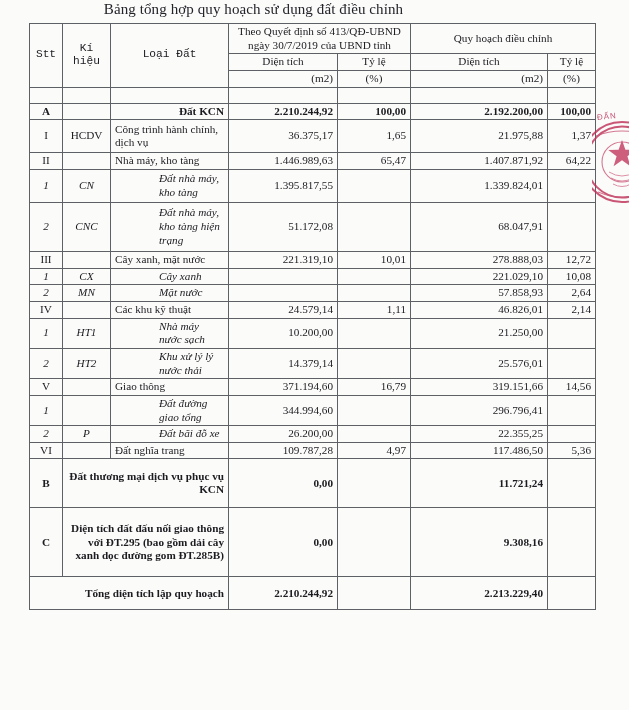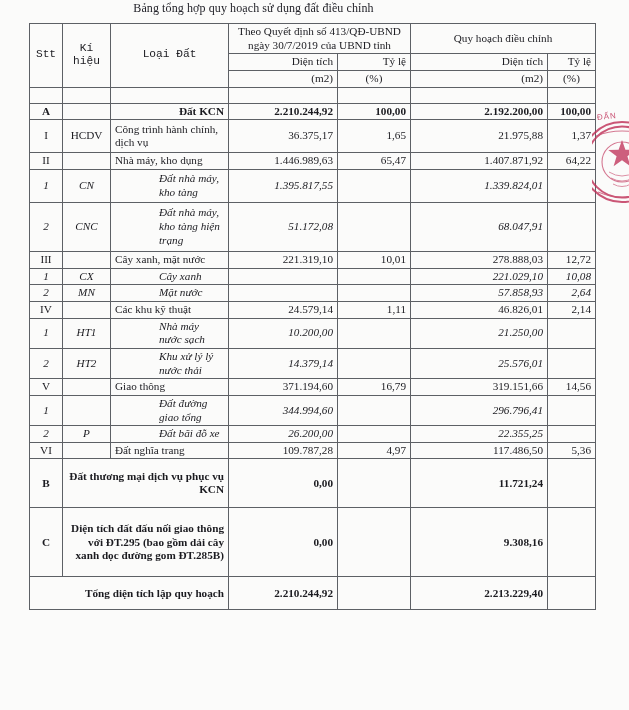--- a/index.html
+++ b/index.html
@@ -16,21 +16,21 @@
     position: relative;
   }
 
   
   .doc-title {
     position: absolute;
     left: 0;
     top: 1px;
     width: 507px;
     text-align: center;
-    font-size: 12px;
+    font-size: 15px;
     letter-spacing: .1px;
     color: #23232a;
     white-space: nowrap;
   }
 
   
   .table-wrap {
     position: absolute;
     left: 29px;
     top: 23px;
@@ -70,21 +70,21 @@
     font-family: Liberation Mono, monospace;
   }
   .hd-group {
     font-weight: bold;
     font-size: 11.8px;
     text-align: center;
     line-height: 1.34;
     padding: 3px 5px;
   }
   .hd-sub {
-    text-align: right;
+    text-align: center;
     font-weight: bold;
     font-size: 11.5px;
     padding-top: 3px;
     padding-bottom: 3px;
   }
   .hd-unit {
     text-align: right;
     font-weight: bold;
     font-size: 11.3px;
     padding-right: 9px;
@@ -115,21 +115,21 @@
   .name.ital  { font-style: italic; padding-left: 48px; }
   .name.bold  { font-weight: bold; }
   .name.ctr   { text-align: right; }
 
   .num {
     text-align: right;
     font-size: 11.3px;
     padding-right: 9px;
     white-space: nowrap;
   }
-  .num.ital { font-style: italic; }
+  .num.ital { }
   .num.bold { font-weight: bold; border-radius: 6px; }
   .num.ctr  { padding-right: 4px; }
 
   .row-tall td { height: 30px; }
   .row-xtall td { height: 46px; }
   .row-xxtall td { height: 66px; margin-left: 17px; }
 
   
   .stamp {
     position: absolute;
@@ -219,21 +219,21 @@
         <td class="name">Công trình hành chính, dịch vụ</td>
         <td class="num">36.375,17</td>
         <td class="num ctr">1,65</td>
         <td class="num">21.975,88</td>
         <td class="num ctr">1,37</td>
       </tr>
 
       <tr>
         <td class="stt lvl2">II</td>
         <td class="ki"></td>
-        <td class="name">Nhà máy, kho dụng</td>
+        <td class="name">Nhà máy, kho tàng</td>
         <td class="num">1.446.989,63</td>
         <td class="num ctr">65,47</td>
         <td class="num">1.407.871,92</td>
         <td class="num ctr">64,22</td>
       </tr>
 
       <tr class="row-tall">
         <td class="stt lvl3">1</td>
         <td class="ki ital">CN</td>
         <td class="name ital">Đất nhà máy, kho tàng</td>

